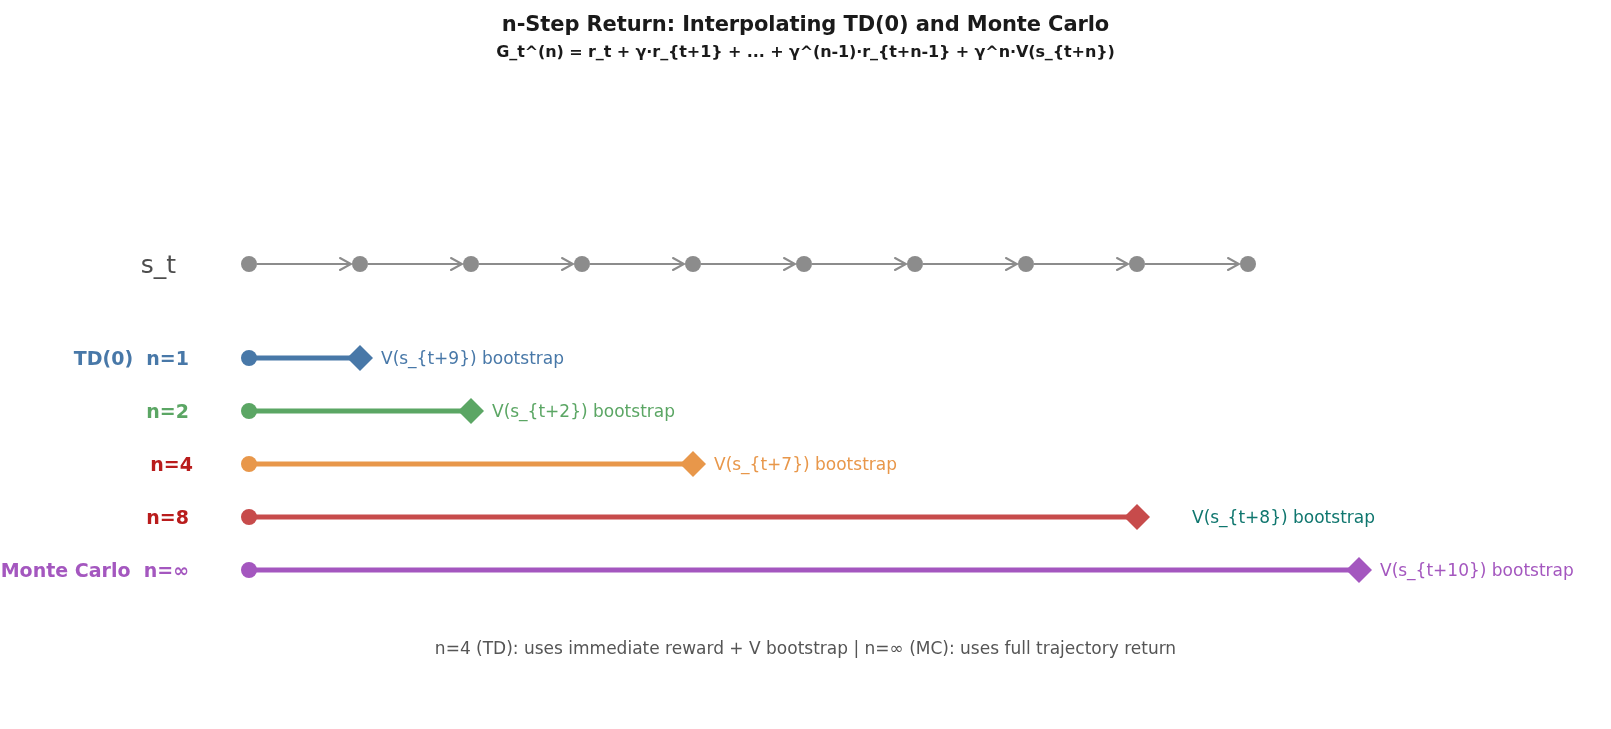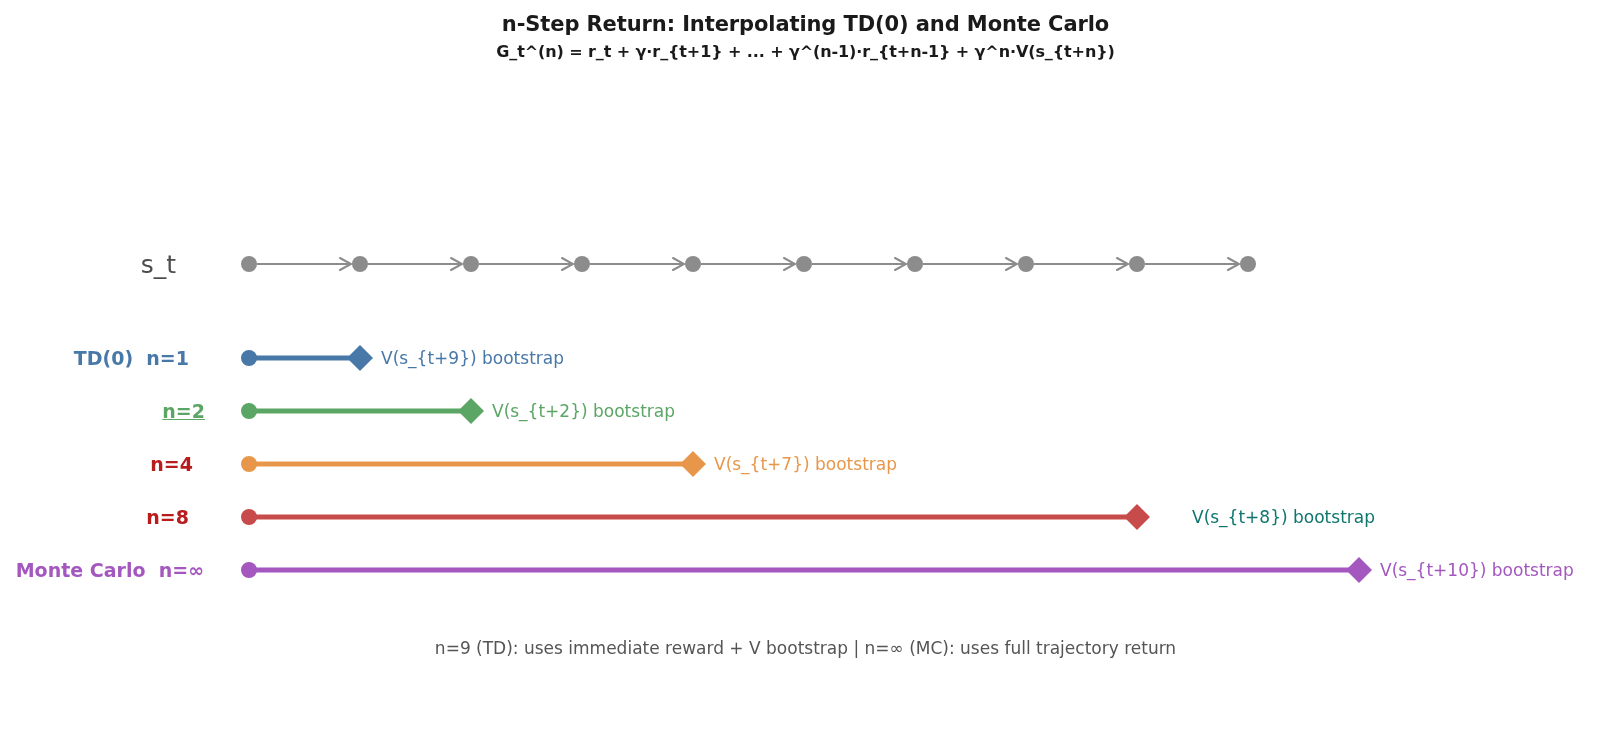--- a/index.html
+++ b/index.html
@@ -150,25 +150,25 @@
         <line x1="249" y1="570" x2="1353" y2="570" stroke="#a457bf" stroke-width="5" stroke-linecap="butt"></line>
         <circle cx="249" cy="570" r="8" fill="#a457bf"></circle>
         <path d="M 1359 557 L 1372 570 L 1359 583 L 1346 570 Z" fill="#a457bf"></path>
       </g>
   </svg>
 
   <div id="labels-layer">
       <div class="state-label" style="color: rgb(77, 77, 77); left: 0px; top: 264px; width: 176px;">s_t</div>
       <div class="row-label" style="color: rgb(72, 120, 168); left: 0px; top: 358px; width: 189px;"><span class="prefix">TD(0)&nbsp;&nbsp;</span><span>n=1</span></div>
       <div class="boot-label" style="color: rgb(72, 120, 168); left: 381px; top: 358px;">V(s_{t+9}) bootstrap</div>
-      <div class="row-label" style="color: rgb(91, 166, 100); left: 16px; top: 411px; width: 189px; text-decoration: underline;"><span>n=2</span></div>
+      <div class="row-label" style="color: rgb(91, 166, 100); left: 0px; top: 411px; width: 189px;"><span>n=2</span></div>
       <div class="boot-label" style="color: rgb(91, 166, 100); left: 492px; top: 411px;">V(s_{t+2}) bootstrap</div>
       <div class="row-label" style="color: #b91c1c; left: 4px; top: 464px; width: 189px;"><span>n=4</span></div>
       <div class="boot-label" style="color: rgb(232, 151, 74); left: 714px; top: 464px;">V(s_{t+7}) bootstrap</div>
       <div class="row-label" style="color: #b91c1c; left: 0px; top: 517px; width: 189px;"><span>n=8</span></div>
       <div class="boot-label" style="color: #0f766e; left: 1192px; top: 517px;">V(s_{t+8}) bootstrap</div>
-      <div class="row-label" style="color: rgb(164, 87, 191); left: 15px; top: 570px; width: 189px;"><span class="prefix">Monte Carlo&nbsp;&nbsp;</span><span>n=∞</span></div>
+      <div class="row-label" style="color: rgb(164, 87, 191); left: 0px; top: 570px; width: 189px;"><span class="prefix">Monte Carlo&nbsp;&nbsp;</span><span>n=∞</span></div>
       <div class="boot-label" style="color: rgb(164, 87, 191); left: 1380px; top: 570px;">V(s_{t+10}) bootstrap</div>
     </div>
 
-  <div class="footer-note">n=9 (TD): uses immediate reward + V bootstrap  |  n=∞ (MC): uses full trajectory return</div>
+  <div class="footer-note">n=4 (TD): uses immediate reward + V bootstrap  |  n=∞ (MC): uses full trajectory return</div>
 
 </div>
 
 </body></html>

